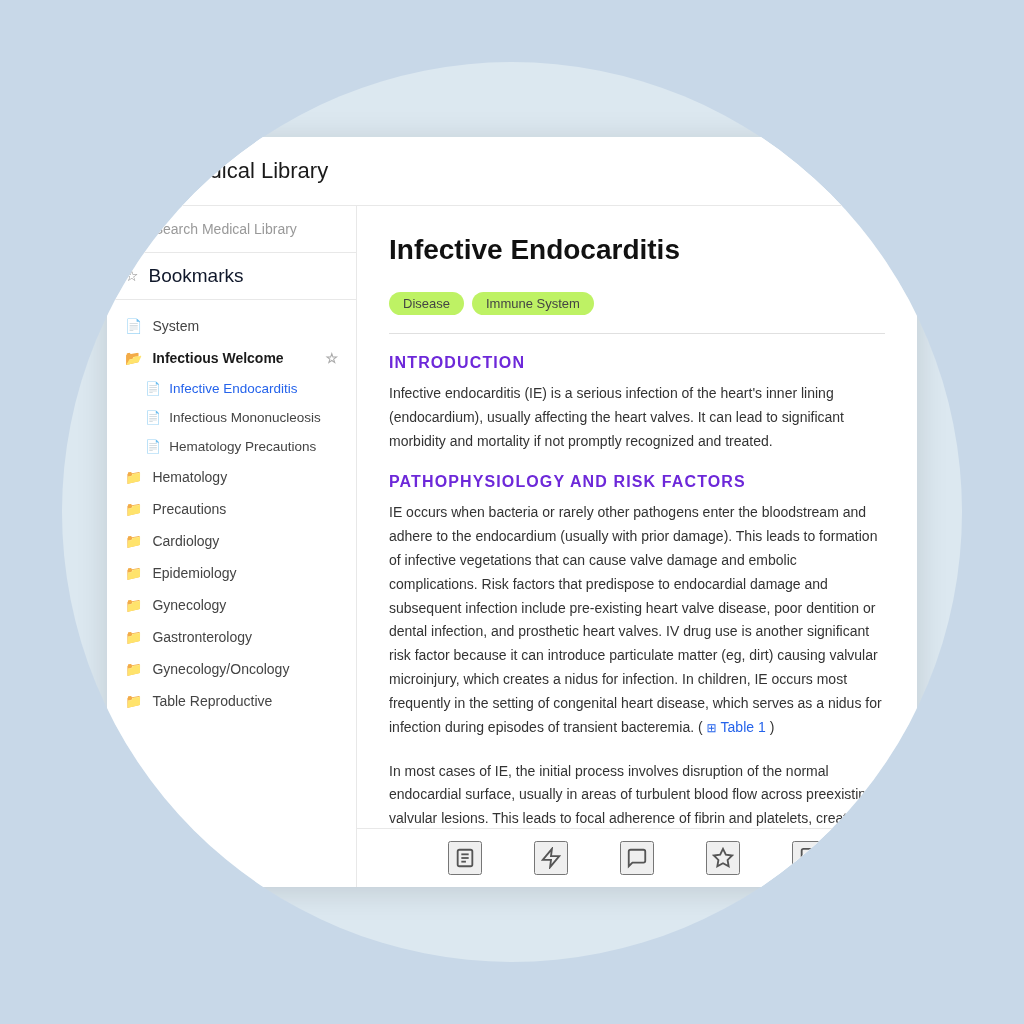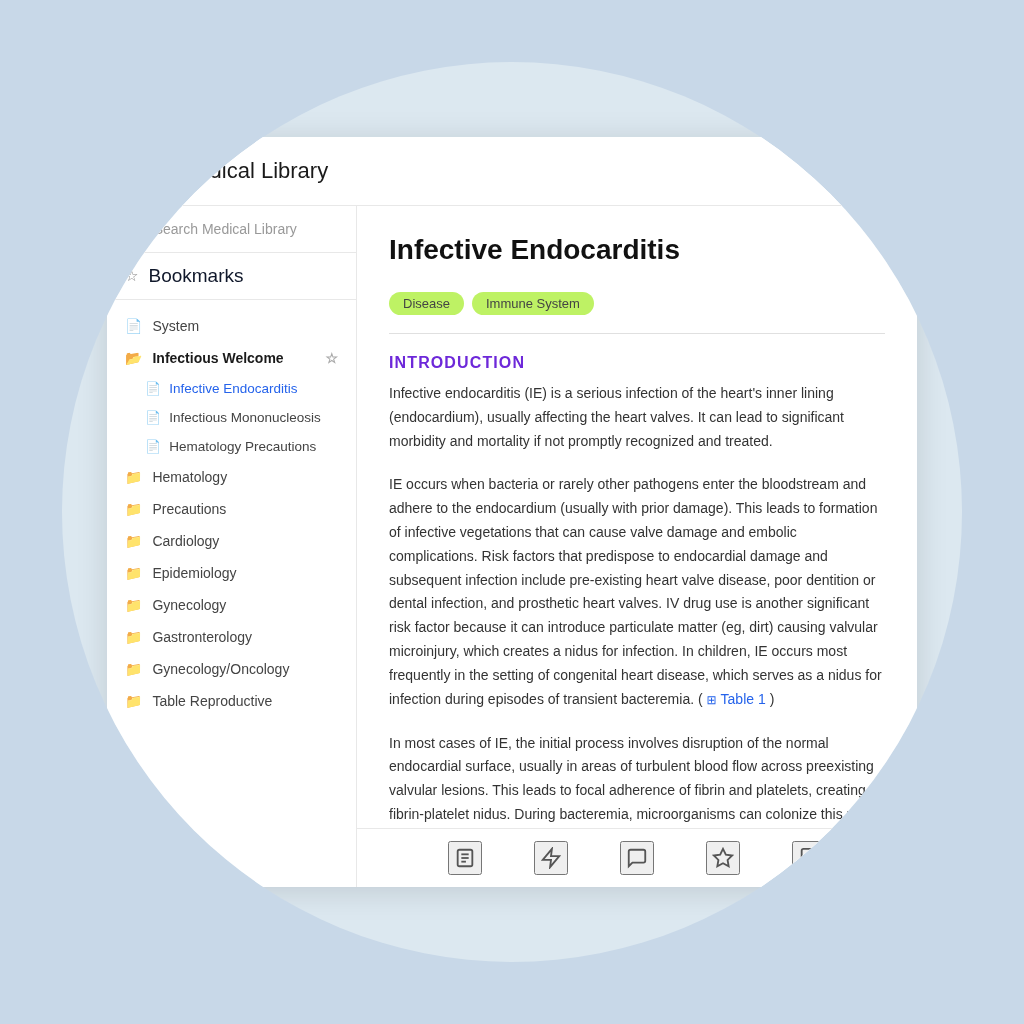--- a/index.html
+++ b/index.html
@@ -370,20 +370,21 @@
           <div class="tag-row">
             <span class="tag">Disease</span>
             <span class="tag">Immune System</span>
           </div>
 
           <hr class="divider">
 
           <h3 class="section-heading">INTRODUCTION</h3>
           <p class="section-text">Infective endocarditis (IE) is a serious infection of the heart's inner lining (endocardium), usually affecting the heart valves. It can lead to significant morbidity and mortality if not promptly recognized and treated.</p>
 
+          <h3 class="section-heading">PATHOPHYSIOLOGY AND RISK FACTORS</h3>
           <p class="section-text">
             <span>IE occurs when bacteria or rarely other pathogens enter the bloodstream and adhere to the endocardium (usually with prior damage). This leads to formation of infective vegetations that can cause valve damage and embolic complications. Risk factors that predispose to endocardial damage and subsequent infection include pre-existing heart valve disease, poor dentition or dental infection, and prosthetic heart valves. IV drug use is another significant risk factor because it can introduce particulate matter (eg, dirt) causing valvular microinjury, which creates a nidus for infection. In children, IE occurs most frequently in the setting of congenital heart disease, which serves as a nidus for infection during episodes of transient bacteremia. (</span>
             <a class="table-link" href="#">
               <span class="table-link-icon">⊞</span>
               <span>Table 1</span>
             </a>
             <span>)</span>
           </p>
 
           <p class="section-text">In most cases of IE, the initial process involves disruption of the normal endocardial surface, usually in areas of turbulent blood flow across preexisting valvular lesions. This leads to focal adherence of fibrin and platelets, creating a fibrin-platelet nidus. During bacteremia, microorganisms can colonize this nidus and grow, further activating the coagulation system. Some bacteria (eg, Staphylococcus aureus) can infect previously undamaged valves.</p>

